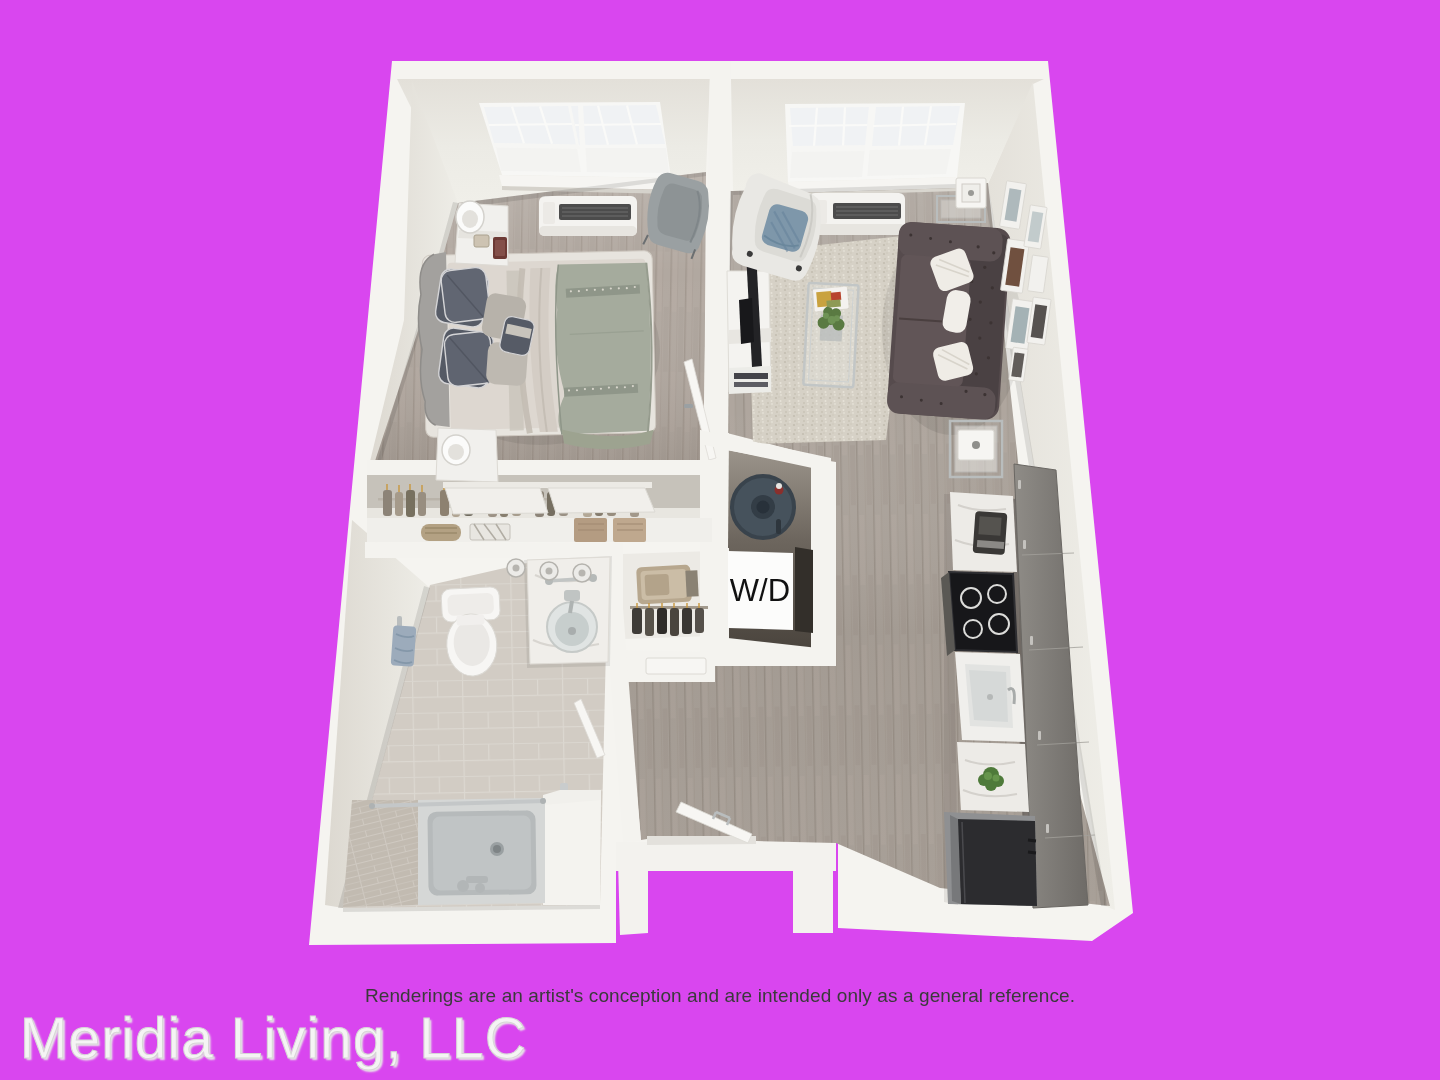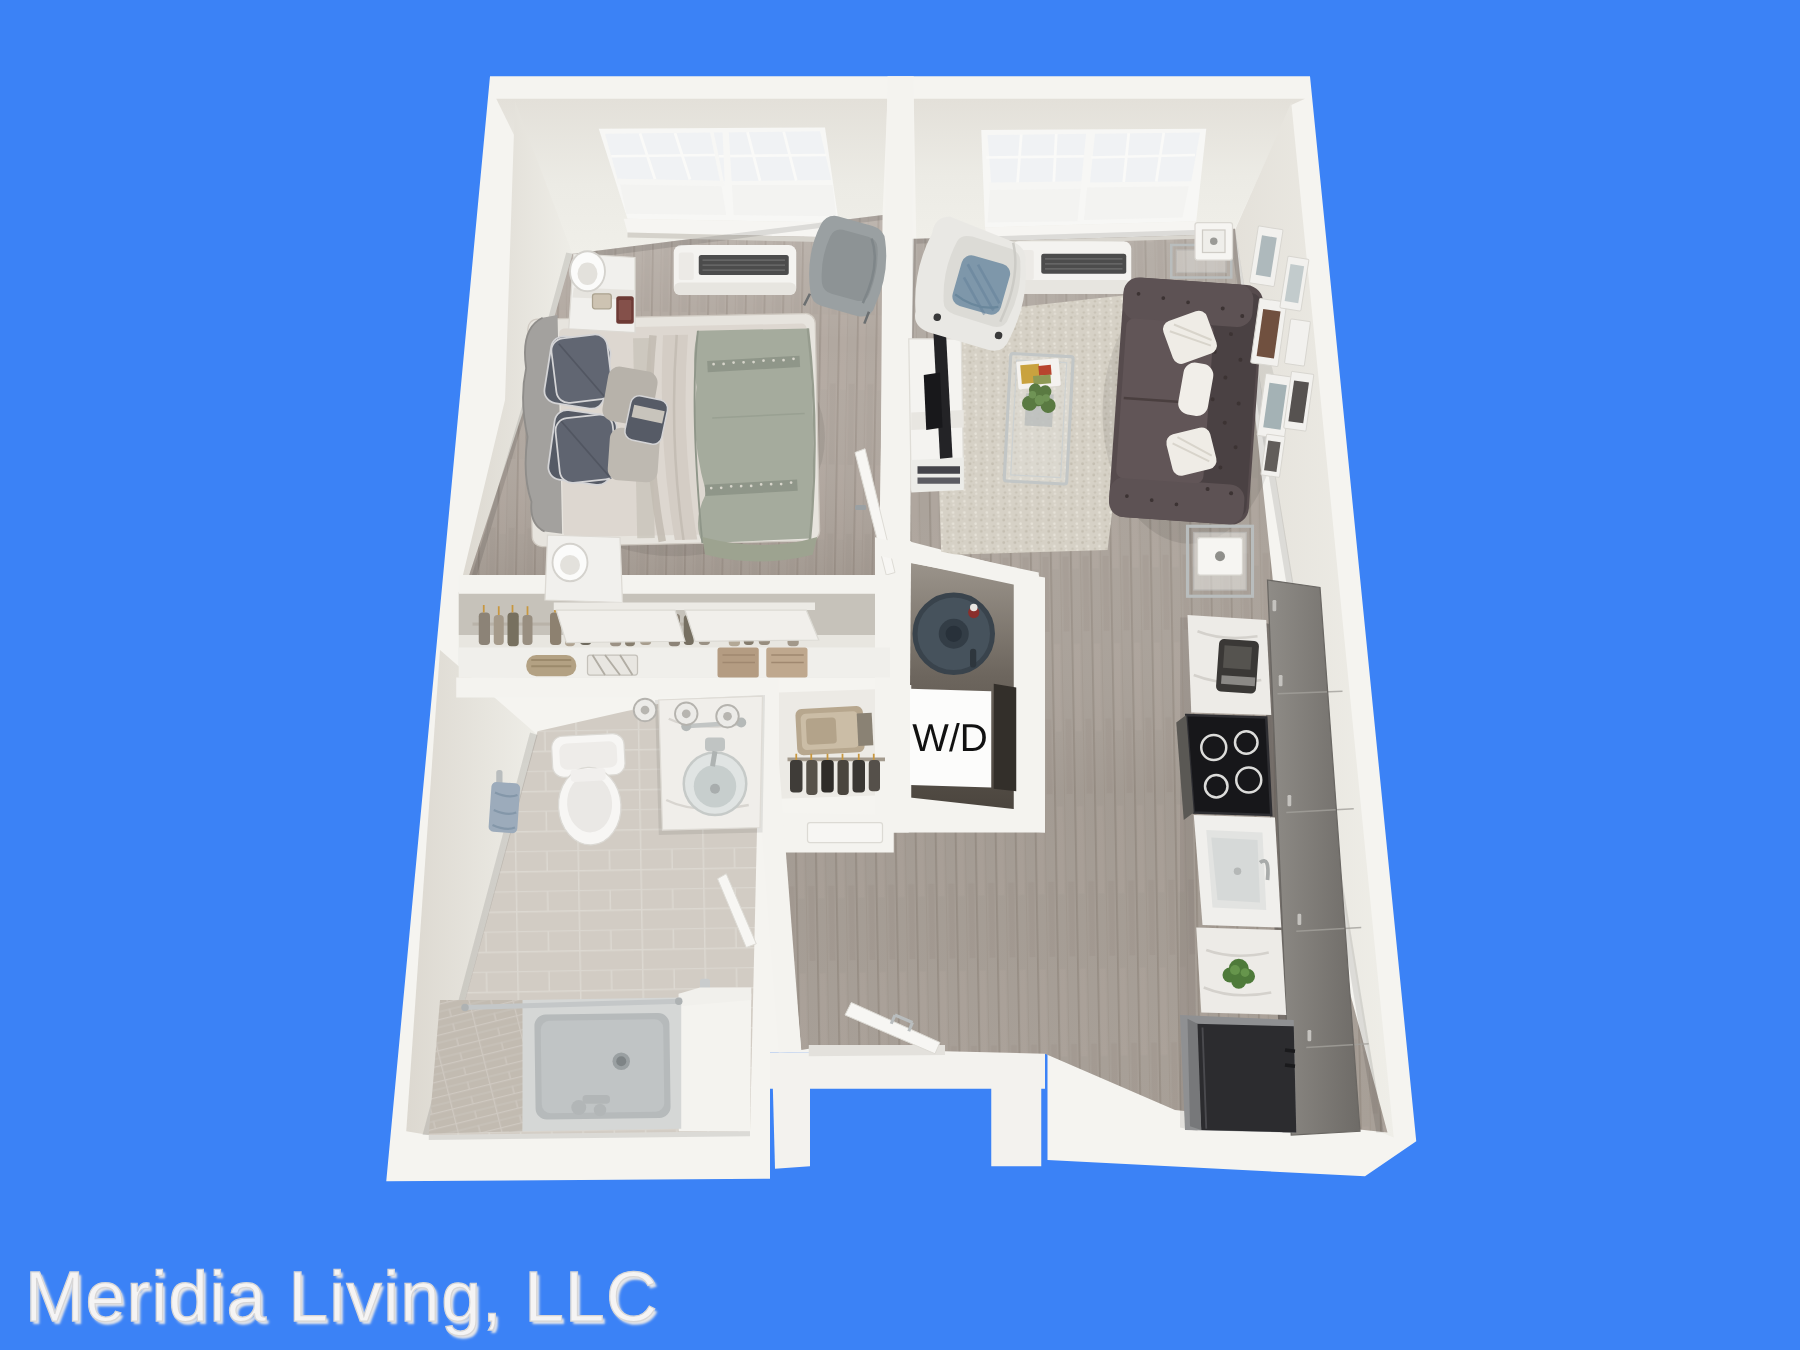--- a/index.html
+++ b/index.html
@@ -1,16 +1,16 @@
 <!DOCTYPE html>
 <html><head>
 <meta charset="utf-8">
 <style>
   html,body{margin:0;padding:0;background:#ffffff;}
-  .page{position:relative;width:1440px;height:1080px;background:#3b82f6;overflow:hidden;
+  .page{position:relative;width:1440px;height:1080px;background:#d946ef;overflow:hidden;
         font-family:"Liberation Sans", sans-serif;}
   svg{position:absolute;left:0;top:0;}
   .foot{position:absolute;left:0;width:1440px;text-align:center;color:#3a3a3a;
         font-size:19px;letter-spacing:0.1px;}
   .wm{position:absolute;left:20px;top:1005px;font-size:57px;color:#f5f4f4;
       letter-spacing:1px;-webkit-text-stroke:1px #d7d6d6;
       text-shadow:2px 2px 2px #e9e8e8;}
 </style>
 </head>
 <body>
@@ -642,16 +642,17 @@
     <circle cx="480" cy="888" r="5"></circle>
   </g>
 </g>
 
 <path d="M370,806 L545,801" stroke="#c4c7c8" stroke-width="4" fill="none"></path>
 <circle cx="372" cy="806" r="3" fill="#aeb2b3"></circle>
 <circle cx="543" cy="801" r="3" fill="#aeb2b3"></circle>
 
 </svg>
 
+<div class="foot" style="top:985px;">Renderings are an artist's conception and are intended only as a general reference.</div>
 
 
 <div class="wm">Meridia Living, LLC</div>
 </div>
 
 </body></html>

